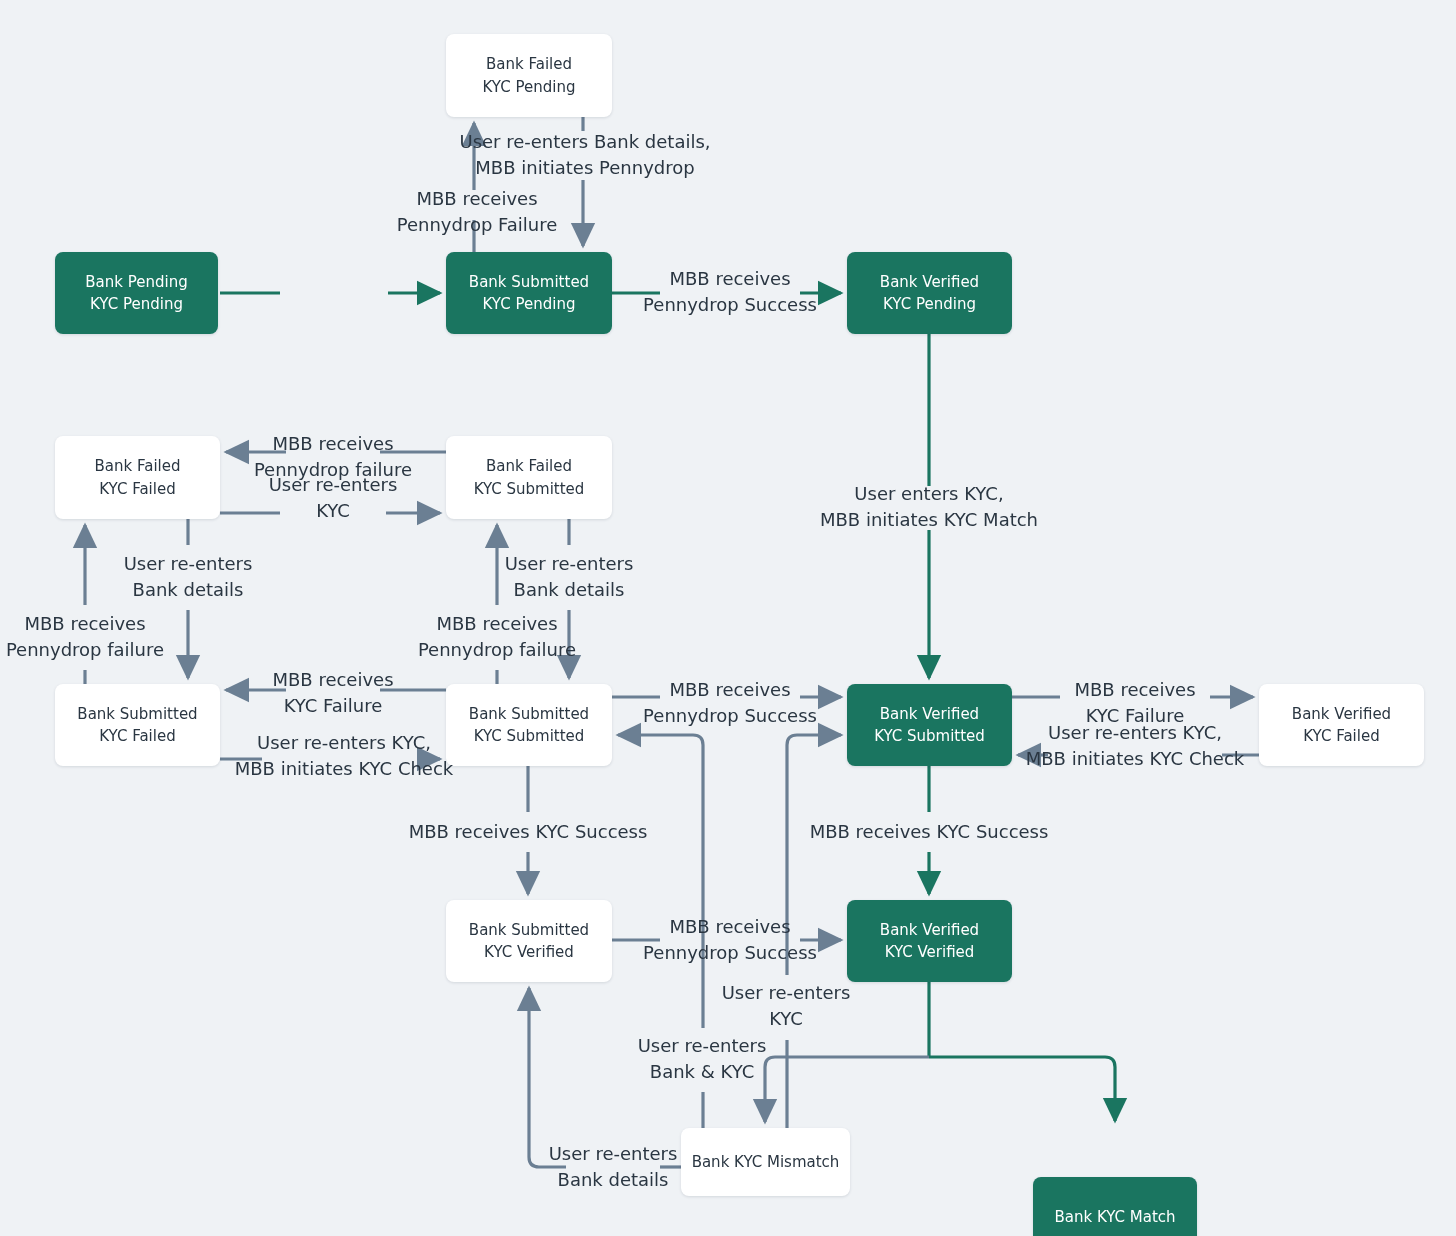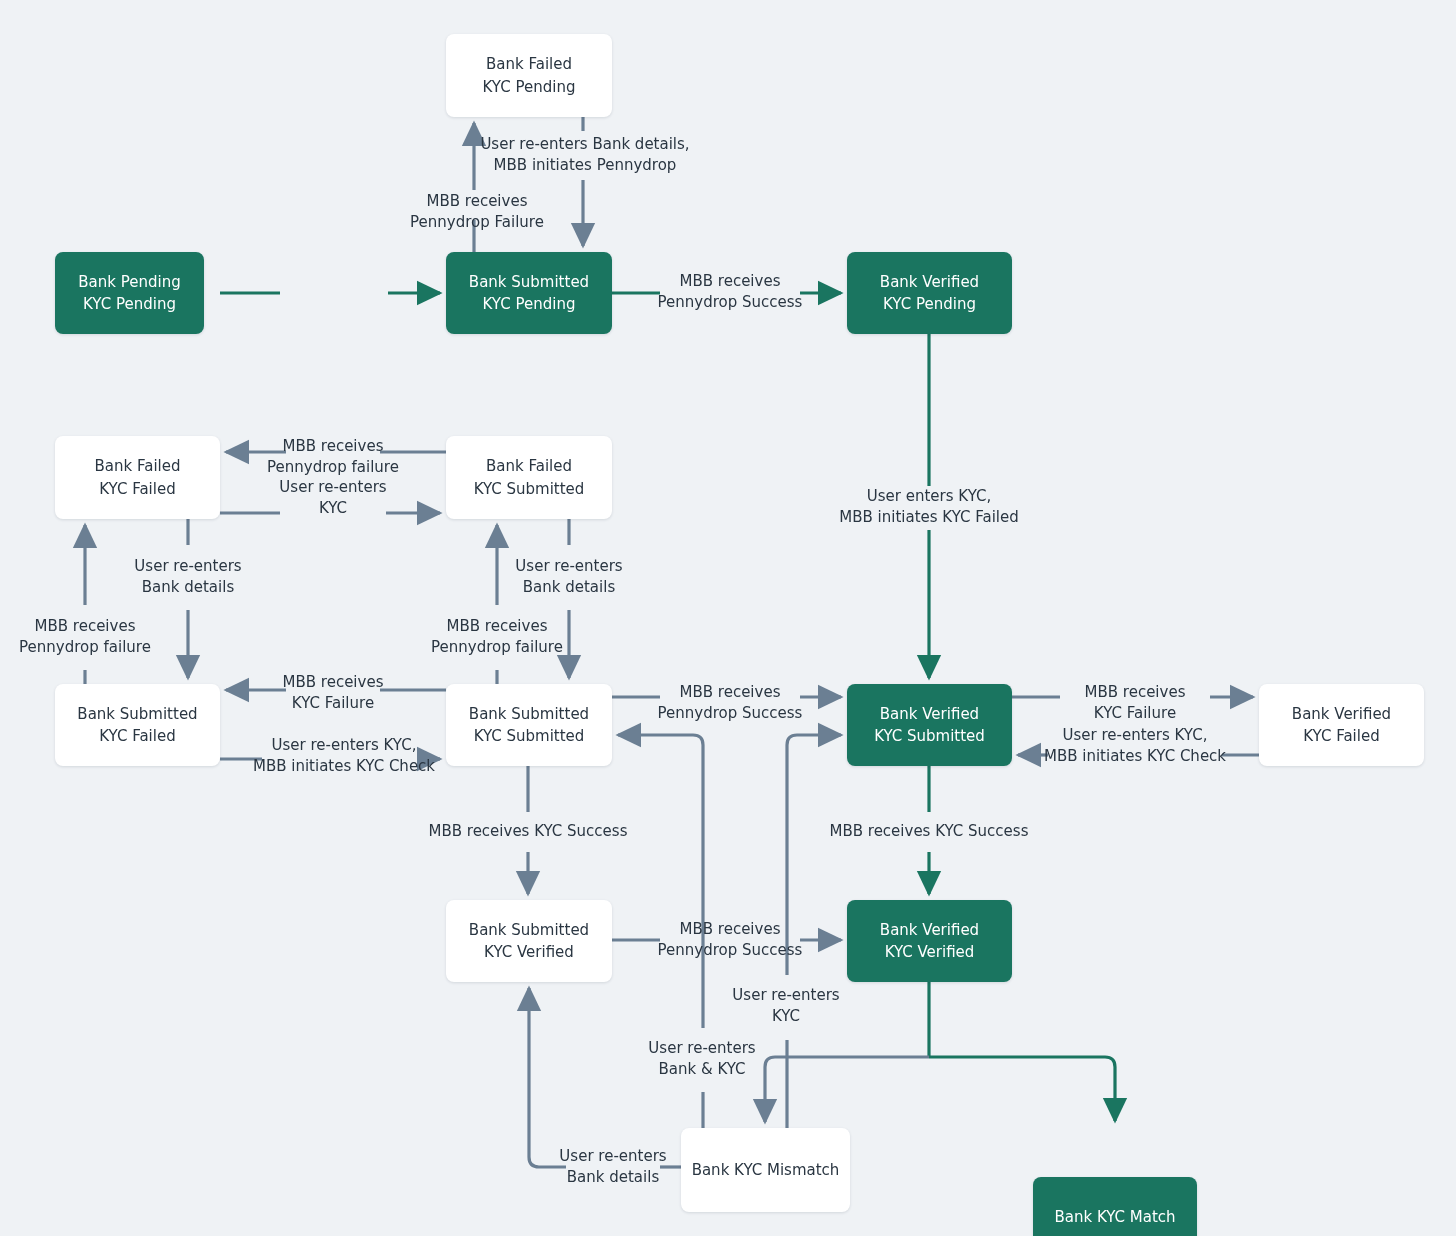--- a/index.html
+++ b/index.html
@@ -39,21 +39,21 @@
   .node.green {
     background: #1a7560;
     color: #ffffff;
   }
   .node.white {
     background: #ffffff;
     color: #2a3642;
   }
   .edge-label {
     position: absolute;
-    font-size: 15px;
+    font-size: 18px;
     line-height: 1.42;
     color: #2a3642;
     text-align: center;
     white-space: pre-line;
     z-index: 3;
     transform: translate(-50%, -50%);
     pointer-events: none;
   }
 </style>
 </head>
@@ -146,21 +146,21 @@
       <path d="M566,1167 L539,1167 Q529,1167 529,1157 L529,988" stroke="#6b7f93" marker-end="url(#ah-gray)"></path>
 
     </g>
   </svg>
 
   <div class="node green" style="left:446px; top:34px; width:166px; height:83px; background:#ffffff; color:#2a3642;">
     <span>Bank Failed
 KYC Pending</span>
   </div>
 
-  <div class="node green" style="left:55px; top:252px; width:149px; height:82px;">
+  <div class="node green" style="left:55px; top:252px; width:163px; height:82px;">
     <span>Bank Pending
 KYC Pending</span>
   </div>
 
   <div class="node green" style="left:446px; top:252px; width:166px; height:82px;">
     <span>Bank Submitted
 KYC Pending</span>
   </div>
 
   <div class="node green" style="left:847px; top:252px; width:165px; height:82px;">
@@ -201,40 +201,40 @@
   <div class="node white" style="left:446px; top:900px; width:166px; height:82px;">
     <span>Bank Submitted
 KYC Verified</span>
   </div>
 
   <div class="node green" style="left:847px; top:900px; width:165px; height:82px;">
     <span>Bank Verified
 KYC Verified</span>
   </div>
 
-  <div class="node white" style="left:681px; top:1128px; width:169px; height:84px;">
+  <div class="node white" style="left:681px; top:1128px; width:169px; height:68px;">
     <span>Bank KYC Mismatch</span>
   </div>
 
   <div class="node green" style="left:1033px; top:1177px; width:164px; height:81px;">
     <span>Bank KYC Match</span>
   </div>
 
 
   <div class="edge-label" style="left:477px; top:212px;"><span>MBB receives
 Pennydrop Failure</span></div>
 
   <div class="edge-label" style="left:585px; top:155px;"><span>User re-enters Bank details,
 MBB initiates Pennydrop</span></div>
 
   <div class="edge-label" style="left:730px; top:292px;"><span>MBB receives
 Pennydrop Success</span></div>
 
   <div class="edge-label" style="left:929px; top:507px;"><span>User enters KYC,
-MBB initiates KYC Failed</span></div>
+MBB initiates KYC Match</span></div>
 
   <div class="edge-label" style="left:333px; top:457px;"><span>MBB receives
 Pennydrop failure</span></div>
 
   <div class="edge-label" style="left:333px; top:498px;"><span>User re-enters
 KYC</span></div>
 
   <div class="edge-label" style="left:188px; top:577px;"><span>User re-enters
 Bank details</span></div>
 

